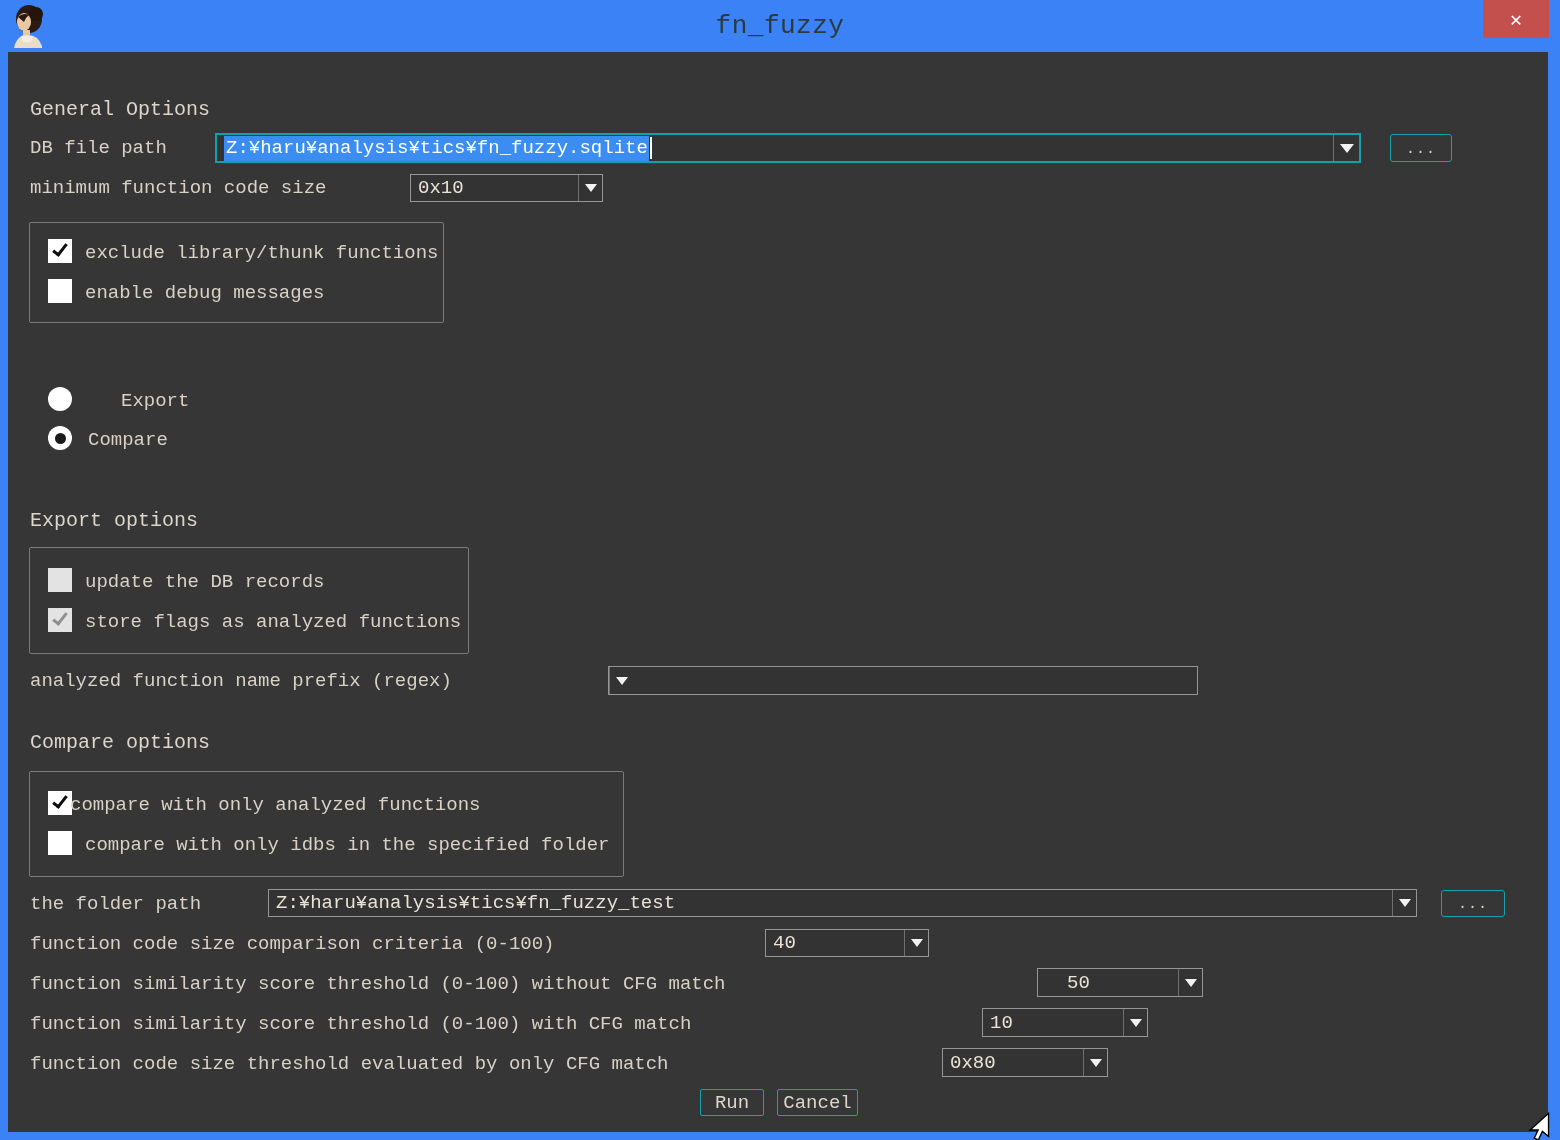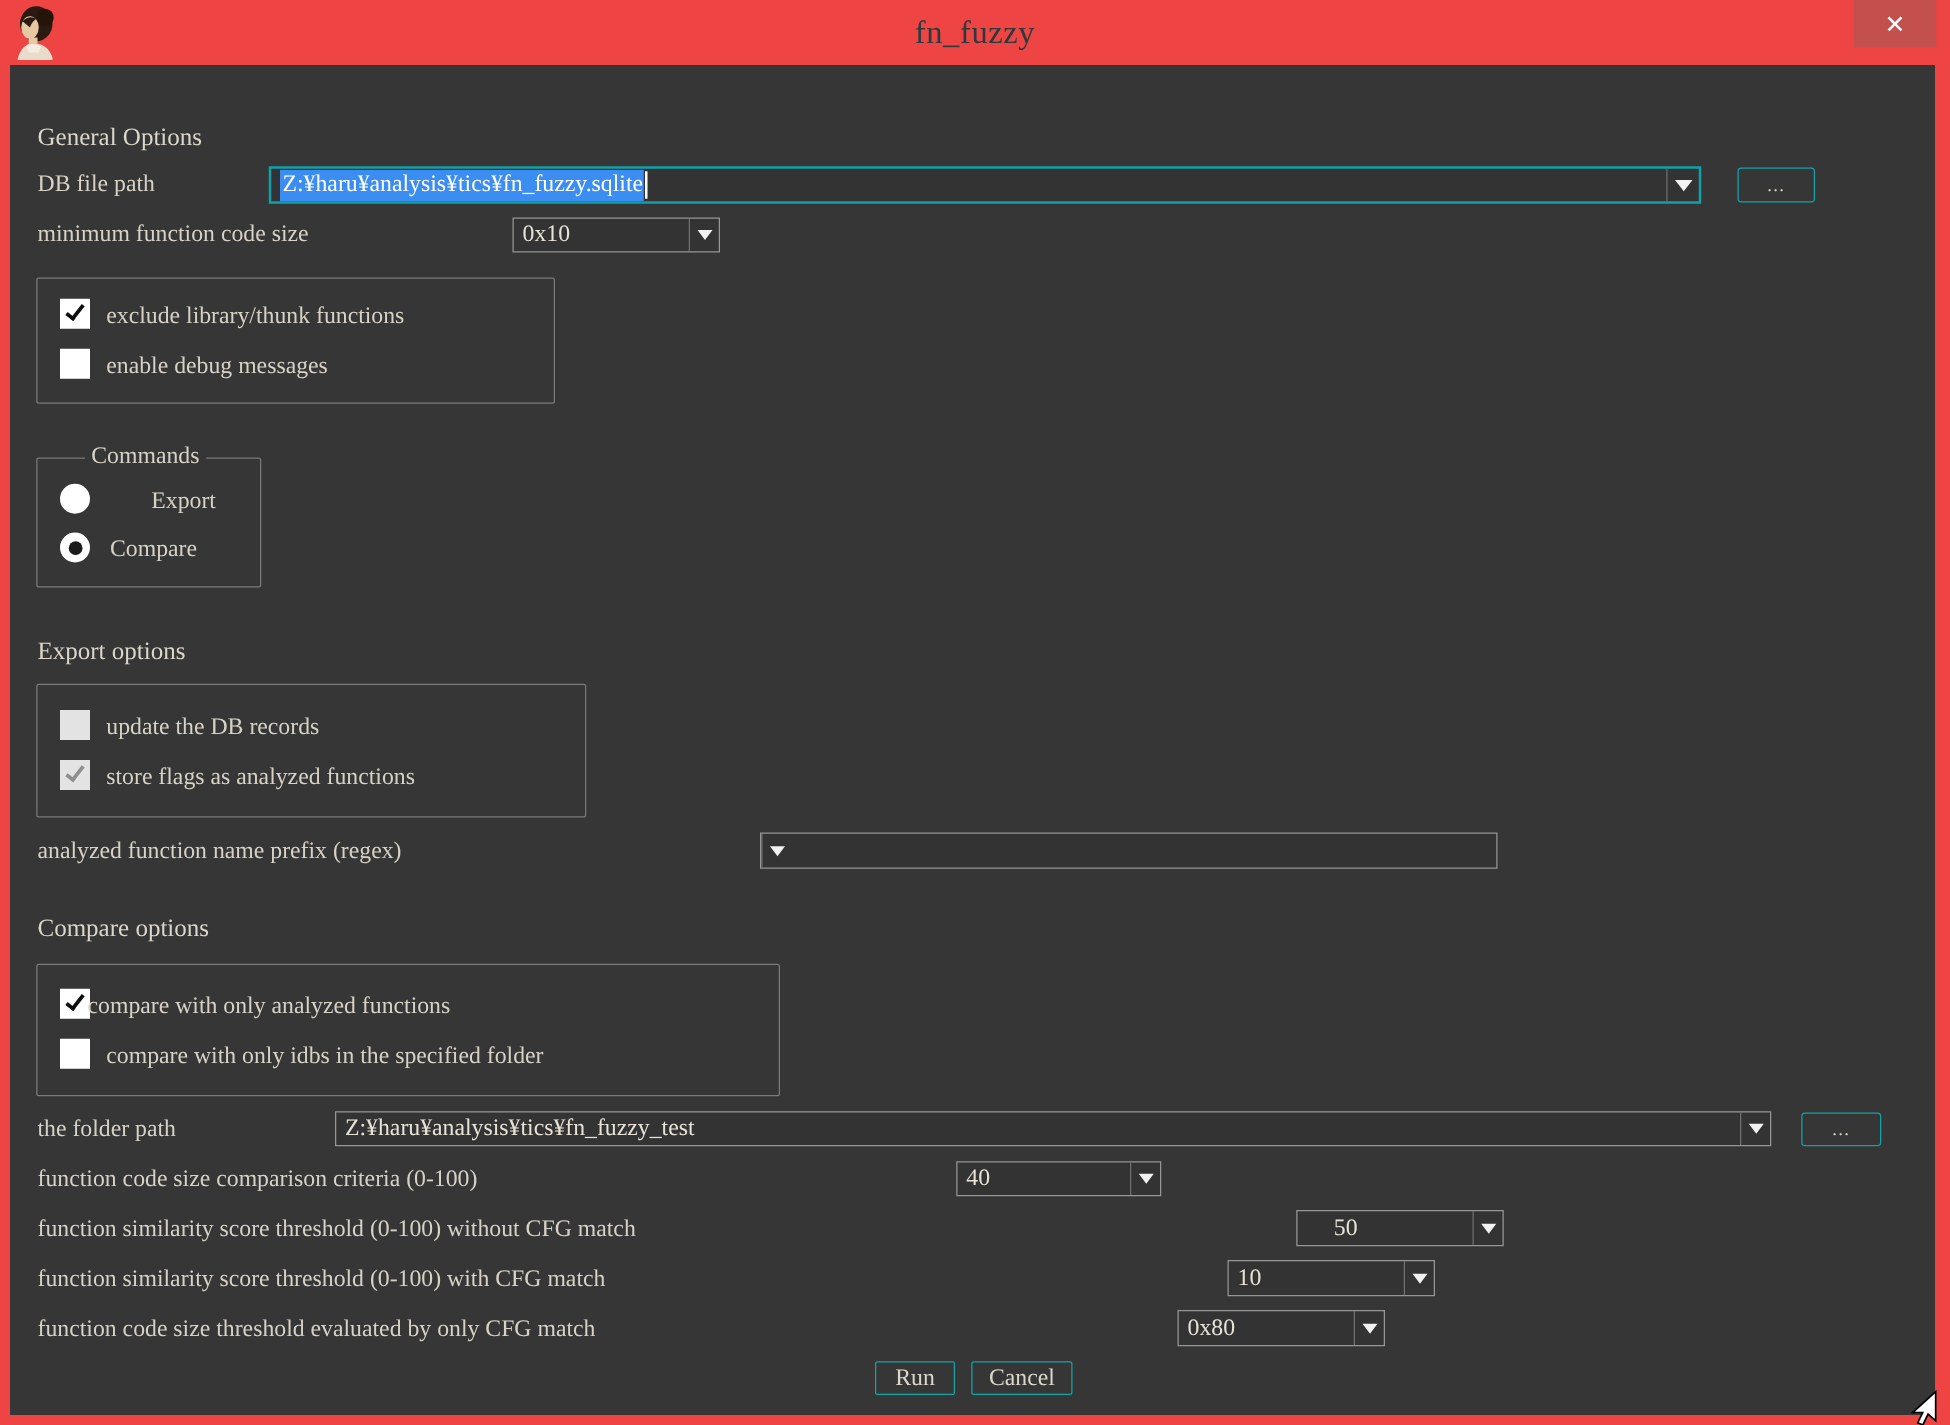--- a/index.html
+++ b/index.html
@@ -1,20 +1,20 @@
 <!DOCTYPE html>
 <html><head>
 <meta charset="utf-8">
 <style>
   * { margin:0; padding:0; box-sizing:border-box; }
   html,body { width:1560px; height:1140px; background:#67e3ea; }
   .window {
     position:relative; width:1560px; height:1140px;
-    background:#ef4444; overflow:hidden;
-    font-family:Liberation Serif, serif;
+    background:#3b82f6; overflow:hidden;
+    font-family:Liberation Mono, monospace;
   }
   
   .titlebar { position:absolute; left:0; top:0; width:100%; height:52px; }
   .app-icon { position:absolute; left:11px; top:4px; width:34px; height:44px; }
   .title {
     position:absolute; left:0; right:0; top:11px; text-align:center;
     font-size:26px; color:#2c3a3c; letter-spacing:0.5px;
   }
   .close-btn {
     position:absolute; left:1483px; top:0; width:66px; height:38px;
@@ -124,38 +124,35 @@
           <span class="sel">Z:¥haru¥analysis¥tics¥fn_fuzzy.sqlite</span>
           <span class="caret"></span>
         </div>
       <div class="arrow-box">
           <div class="tri"></div>
         </div>
     </div>
     <div class="browse-btn" style="left:1382px; top:82px; width:62px; height:28px;">...</div>
 
     <div class="label" style="left:22px; top:123px;">minimum function code size</div>
-    <div class="combo small-arrow" style="left:402px; top:122px; width:166px; height:28px;gap:20px;">
+    <div class="combo small-arrow" style="left:402px; top:122px; width:193px; height:28px;gap:20px;">
       <div class="text">0x10</div>
       <div class="arrow-box">
           <div class="tri"></div>
         </div>
     </div>
 
     <div class="groupbox" style="left:21px; top:170px; width:415px; height:101px;"></div>
     <div class="checkbox checked" style="left:40px; top:187px;">
         <span class="check"></span>
       </div>
     <div class="label" style="left:77px; top:188px;">exclude library/thunk functions</div>
     <div class="checkbox" style="left:40px; top:227px;"></div>
     <div class="label" style="left:77px; top:228px;">enable debug messages</div>
 
-    <div class="groupbox" style="left:21px; top:314px; width:180px; height:104px;">
-      <span class="legend">Commands</span>
-    </div>
     <div class="radio" style="left:40px; top:335px;"></div>
     <div class="label" style="left:80px; top:336px;margin-left:33px;">Export</div>
     <div class="radio selected" style="left:40px; top:374px;"></div>
     <div class="label" style="left:80px; top:375px;">Compare</div>
 
     <div class="section-title" style="left:22px; top:456px;">Export options</div>
     <div class="groupbox" style="left:21px; top:495px; width:440px; height:107px;"></div>
     <div class="checkbox disabled" style="left:40px; top:516px;"></div>
     <div class="label" style="left:77px; top:517px;">update the DB records</div>
     <div class="checkbox checked disabled" style="left:40px; top:556px;">

